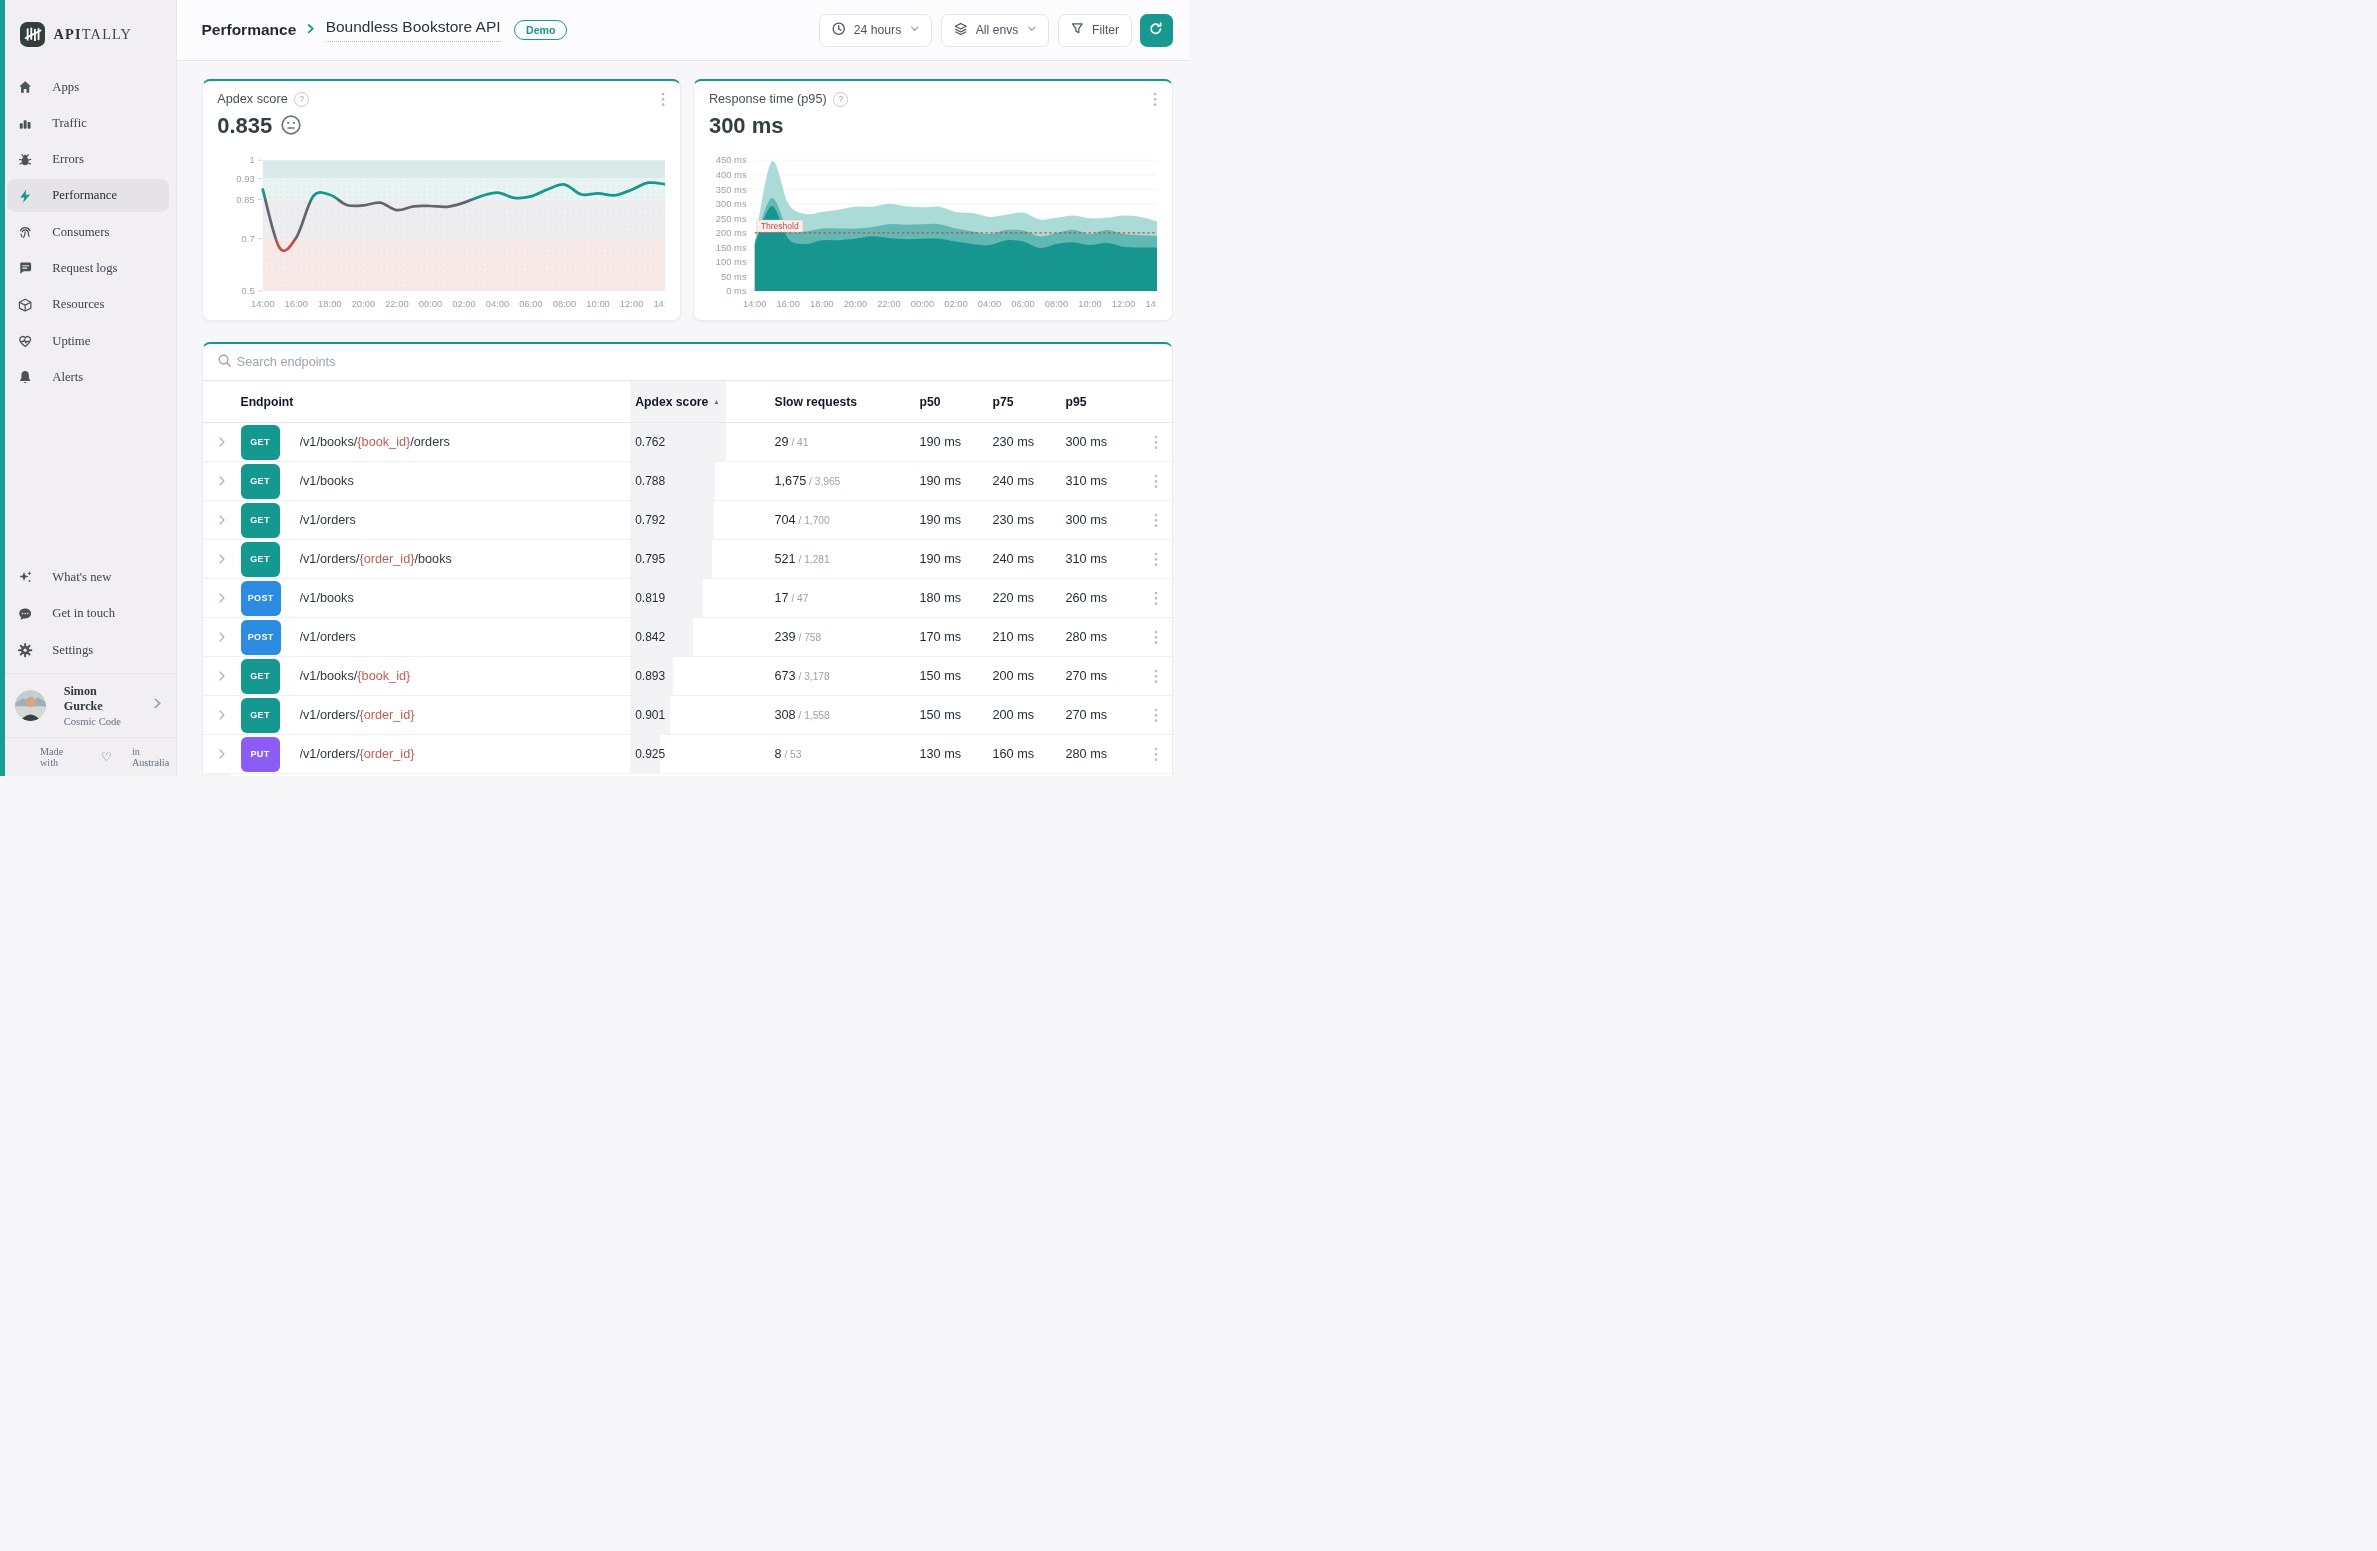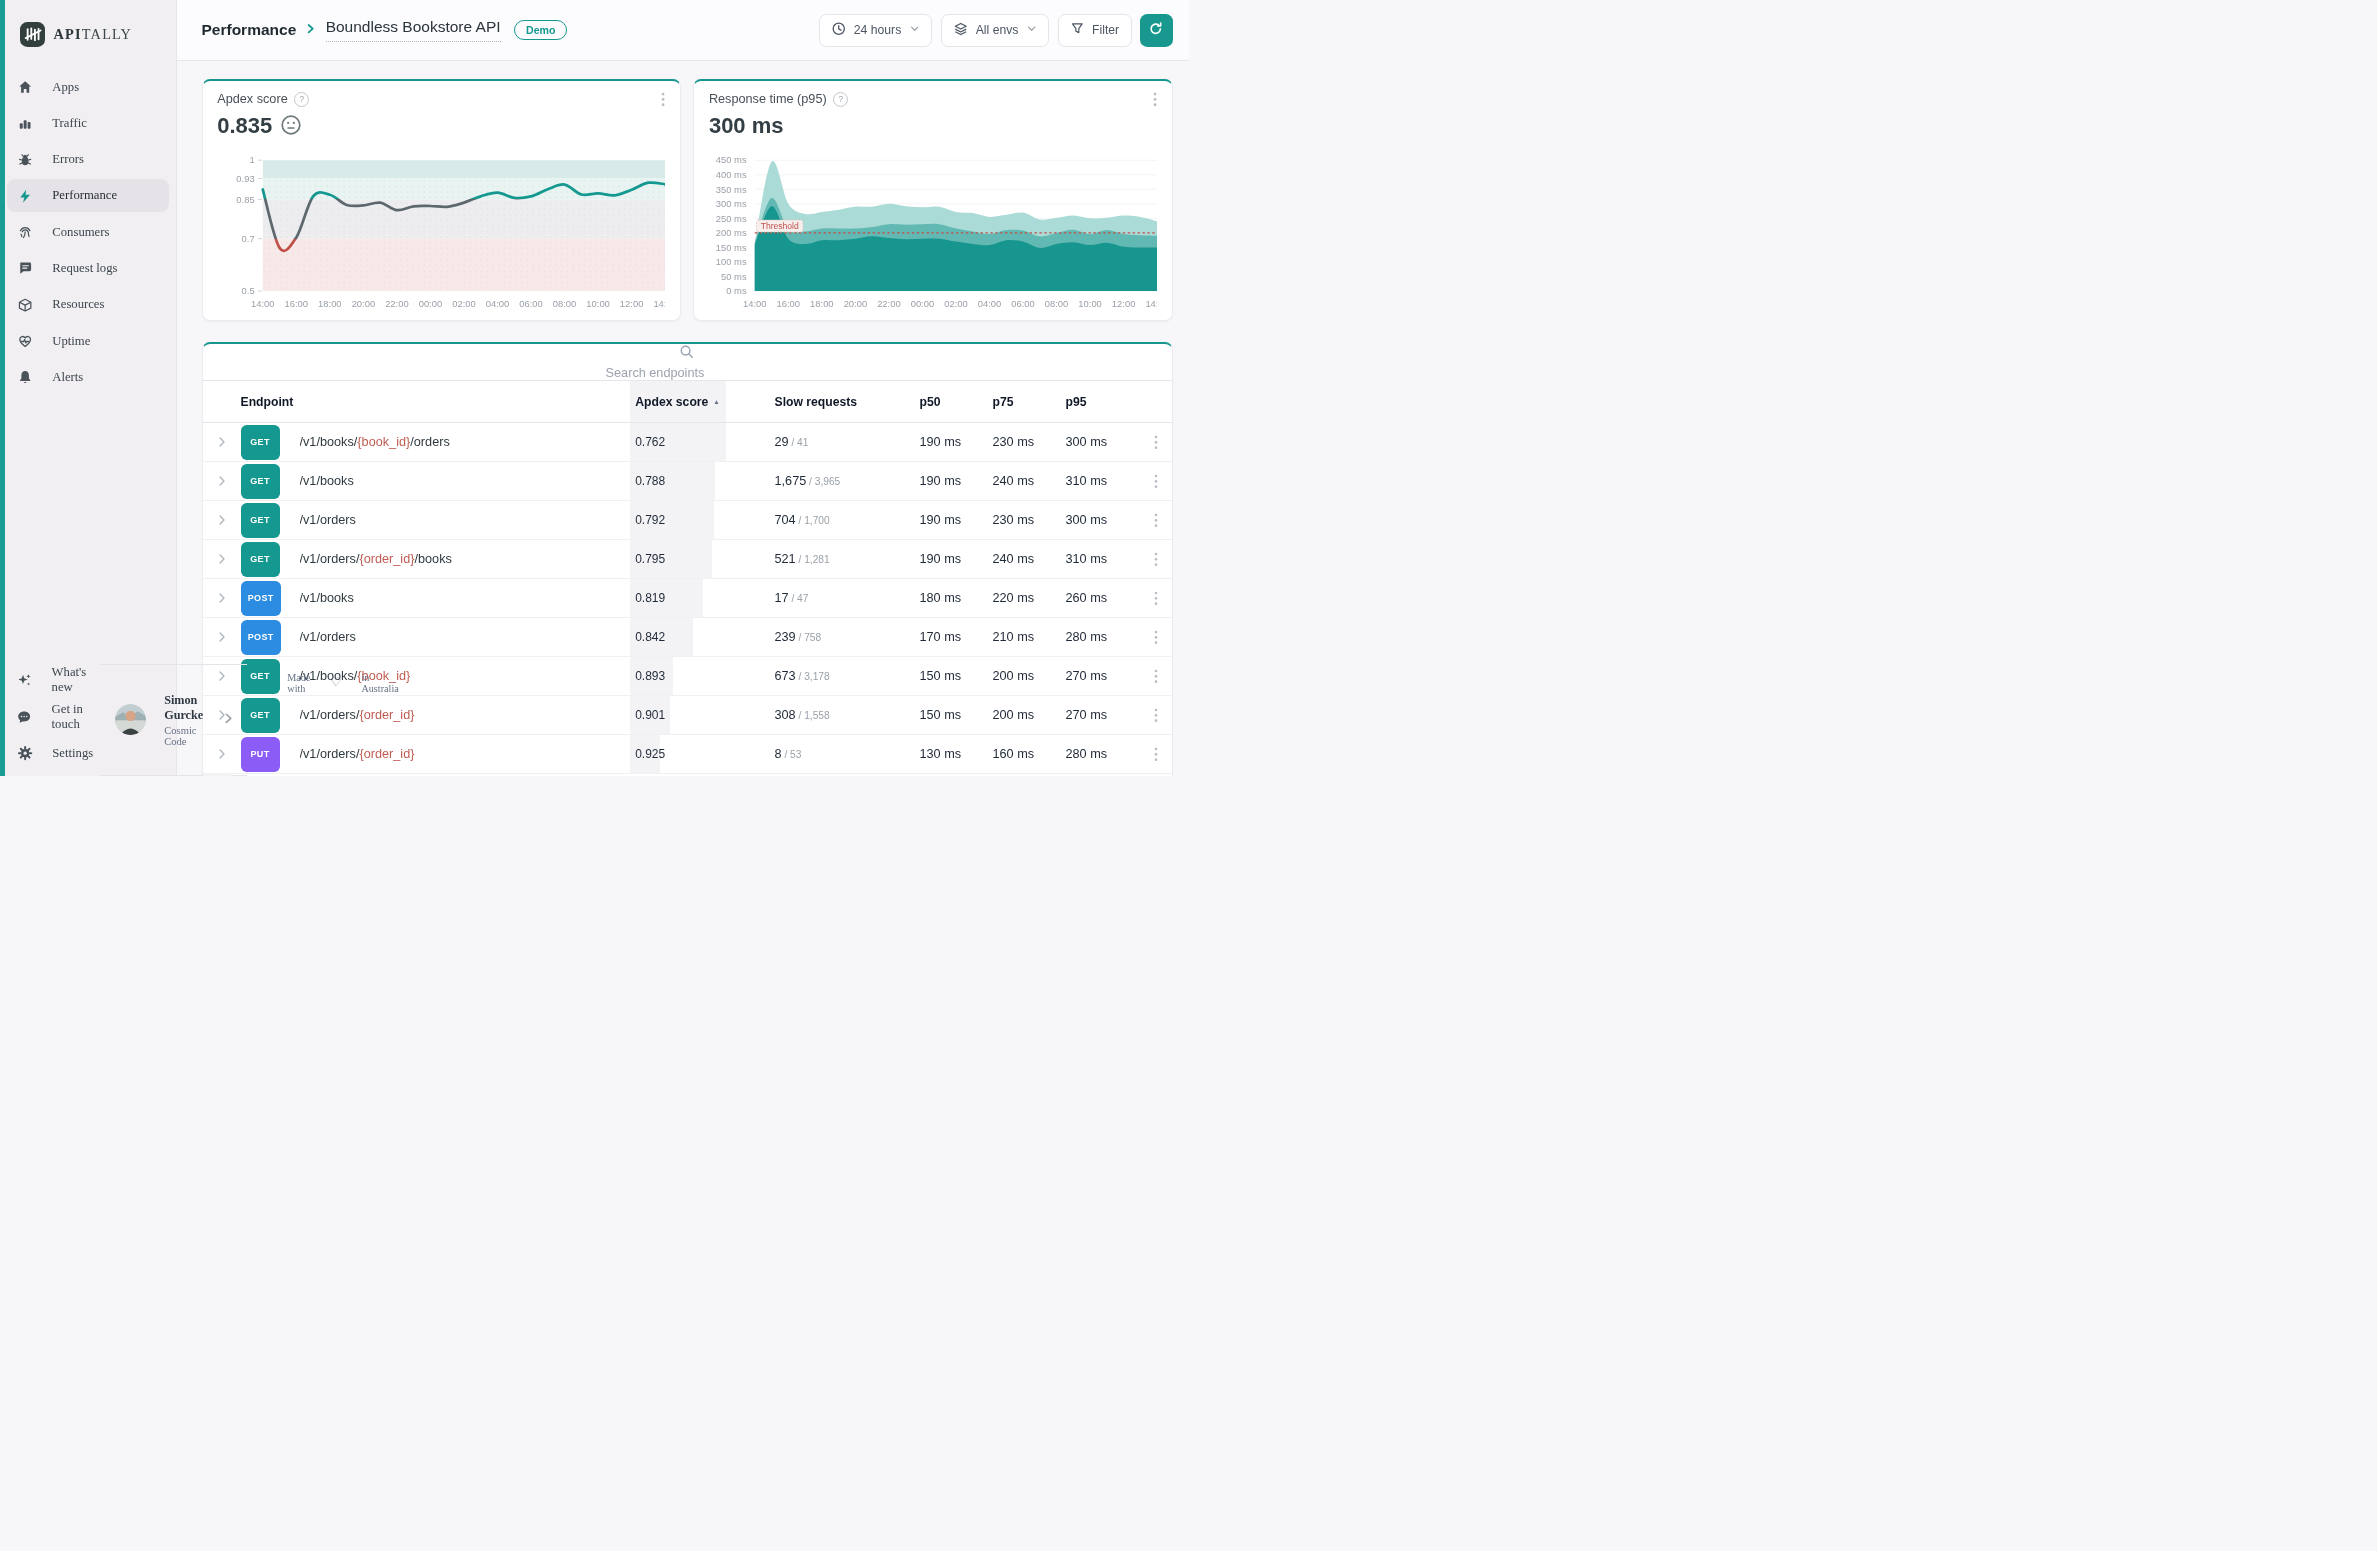--- a/index.html
+++ b/index.html
@@ -15,21 +15,21 @@
   .logo-mark{width:25px;height:25px;border-radius:7.3px;background:#323f3d;display:flex;align-items:center;justify-content:center;}
   .logo-text{font-size:14.3px;letter-spacing:1.2px;color:#2b363a;}
   .logo-text b{font-weight:800;}
   .logo-text span{font-weight:400;color:#3a464b;}
   .nav{margin-top:19.6px;padding:0 7.3px;display:flex;flex-direction:column;gap:3.3px;}
   .nav-item{display:flex;align-items:center;gap:19px;height:33px;border-radius:8.2px;padding-left:9px;cursor:pointer;}
   .nav-item .nav-icon{width:17px;height:17px;display:flex;align-items:center;justify-content:center;}
   .nav-item .nav-label{font-size:12.7px;color:#3c464e;}
   .nav-item.active{background:#e5e2e8;}
   .nav-item.active .nav-label{color:#273036;}
-  .sidebar-bottom{margin-top:auto;display:flex;flex-direction:row;}
+  .sidebar-bottom{margin-top:auto;display:flex;flex-direction:column;}
   .profile{display:flex;align-items:center;gap:18px;padding:9.8px 11.4px 9.8px 14.7px;border-top:0.8px solid #e5e3e8;border-bottom:0.8px solid #e5e3e8;cursor:pointer;}
   .profile .p-name{font-size:12.2px;font-weight:700;color:#2f3942;}
   .profile .p-company{font-size:10.6px;color:#667085;margin-top:2.4px;}
   .profile .p-chevron{margin-left:auto;}
   .made-with{display:flex;align-items:center;justify-content:center;gap:20px;font-size:10.2px;color:#667085;height:38px;padding-left:40px;}
   .avatar{width:31px;height:31px;border-radius:50%;overflow:hidden;flex:none;}
 
   
   .main{flex:1;display:flex;flex-direction:column;min-width:0;}
   .topbar{height:61px;min-height:61px;background:#fcfbfd;border-bottom:0.8px solid #e8e6ea;
@@ -55,21 +55,21 @@
     font-size:8.2px;color:#9aa1a8;display:flex;align-items:center;justify-content:center;}
   .kebab{margin-left:auto;cursor:pointer;display:flex;align-items:center;}
   .card-value-row{display:flex;align-items:center;gap:8.2px;margin-top:5.7px;height:28px;}
   .card-value{font-size:22px;font-weight:700;color:#333e44;}
   .chart-box{margin-top:16.3px;}
   .chart-box svg{display:block;width:100%;height:155px;}
   svg .tick{font-size:11.5px;fill:#9aa1a8;font-family:"Liberation Sans",sans-serif;}
 
   
   .table-card{margin-top:21px;padding:0;overflow:hidden;}
-  .search-row{display:flex;align-items:center;gap:2px;height:36px;padding:0 14.7px;border-bottom:0.8px solid #e7e5ea;flex-direction:column;}
+  .search-row{display:flex;align-items:center;gap:2px;height:36px;padding:0 14.7px;border-bottom:0.8px solid #e7e5ea;}
   .search-input{border:none;outline:none;flex:1;font-size:12.7px;color:#2f3a40;background:transparent;font-family:inherit;}
   .search-input::placeholder{color:#9ca3af;}
   .tgrid{display:grid;grid-template-columns:38px 59px 330px 145px 145px 73px 73px 73px 36px;align-items:center;}
   .thead{height:41px;border-bottom:0.8px solid #e7e5ea;font-size:12.2px;font-weight:700;color:#101828;}
   .thead .th-endpoint{grid-column:2 / span 2;}
   .sort-arrow{font-size:6.5px;color:#667085;margin-left:4.9px;vertical-align:1.6px;}
   .apdex-cell{position:relative;height:100%;display:flex;align-items:center;}
   .apdex-bar{position:absolute;left:0;top:0;bottom:0;background:#f3f3f6;}
   .apdex-text{position:relative;padding-left:5.7px;}
   .trow{height:38px;border-bottom:0.8px solid #eef0f2;background:#fff;}

